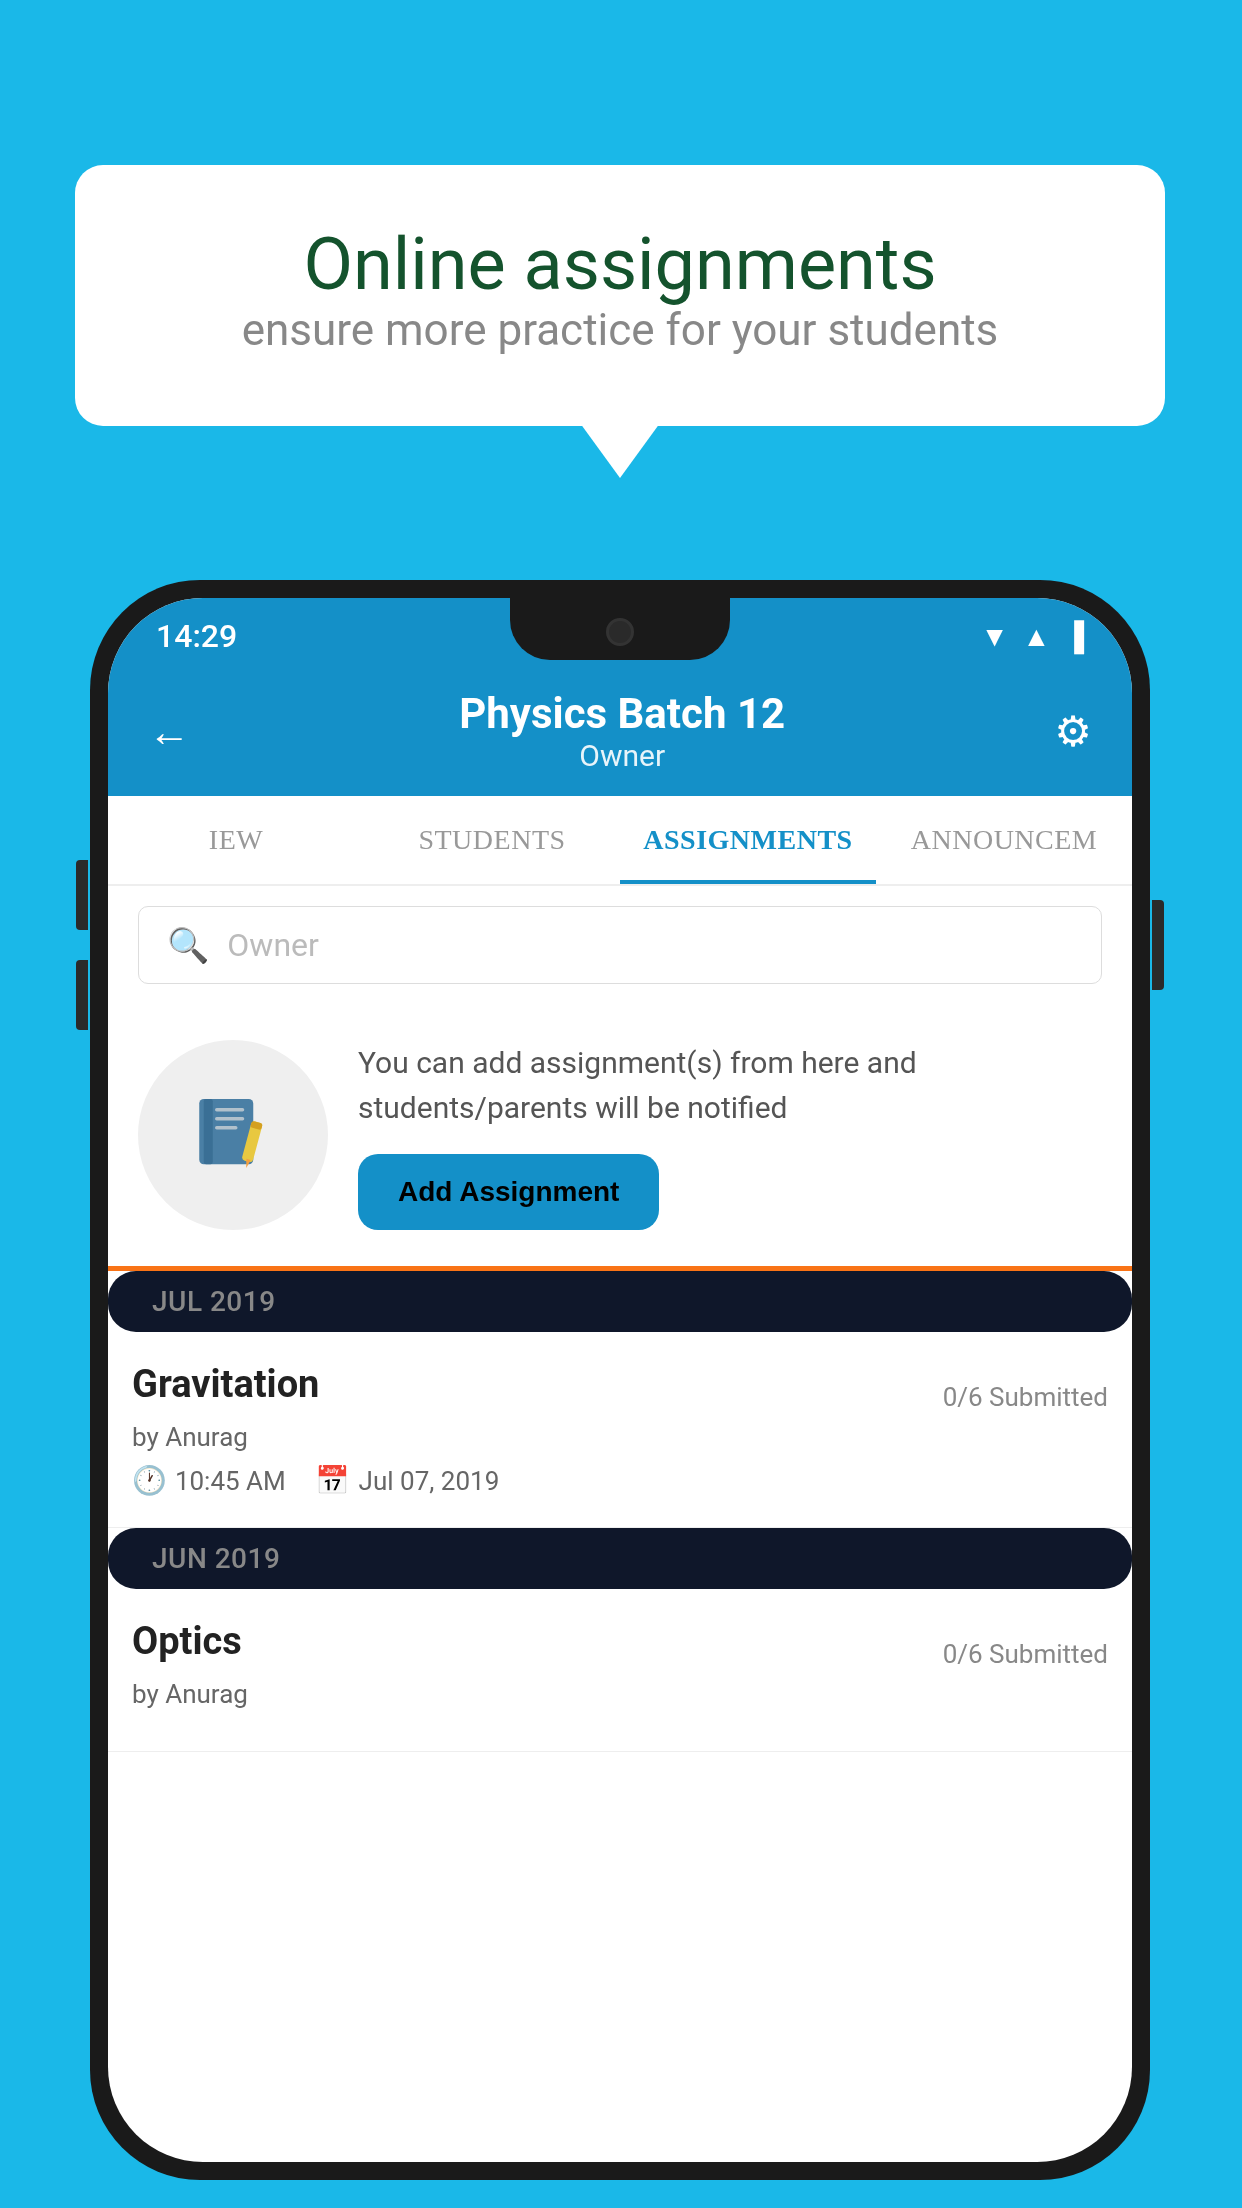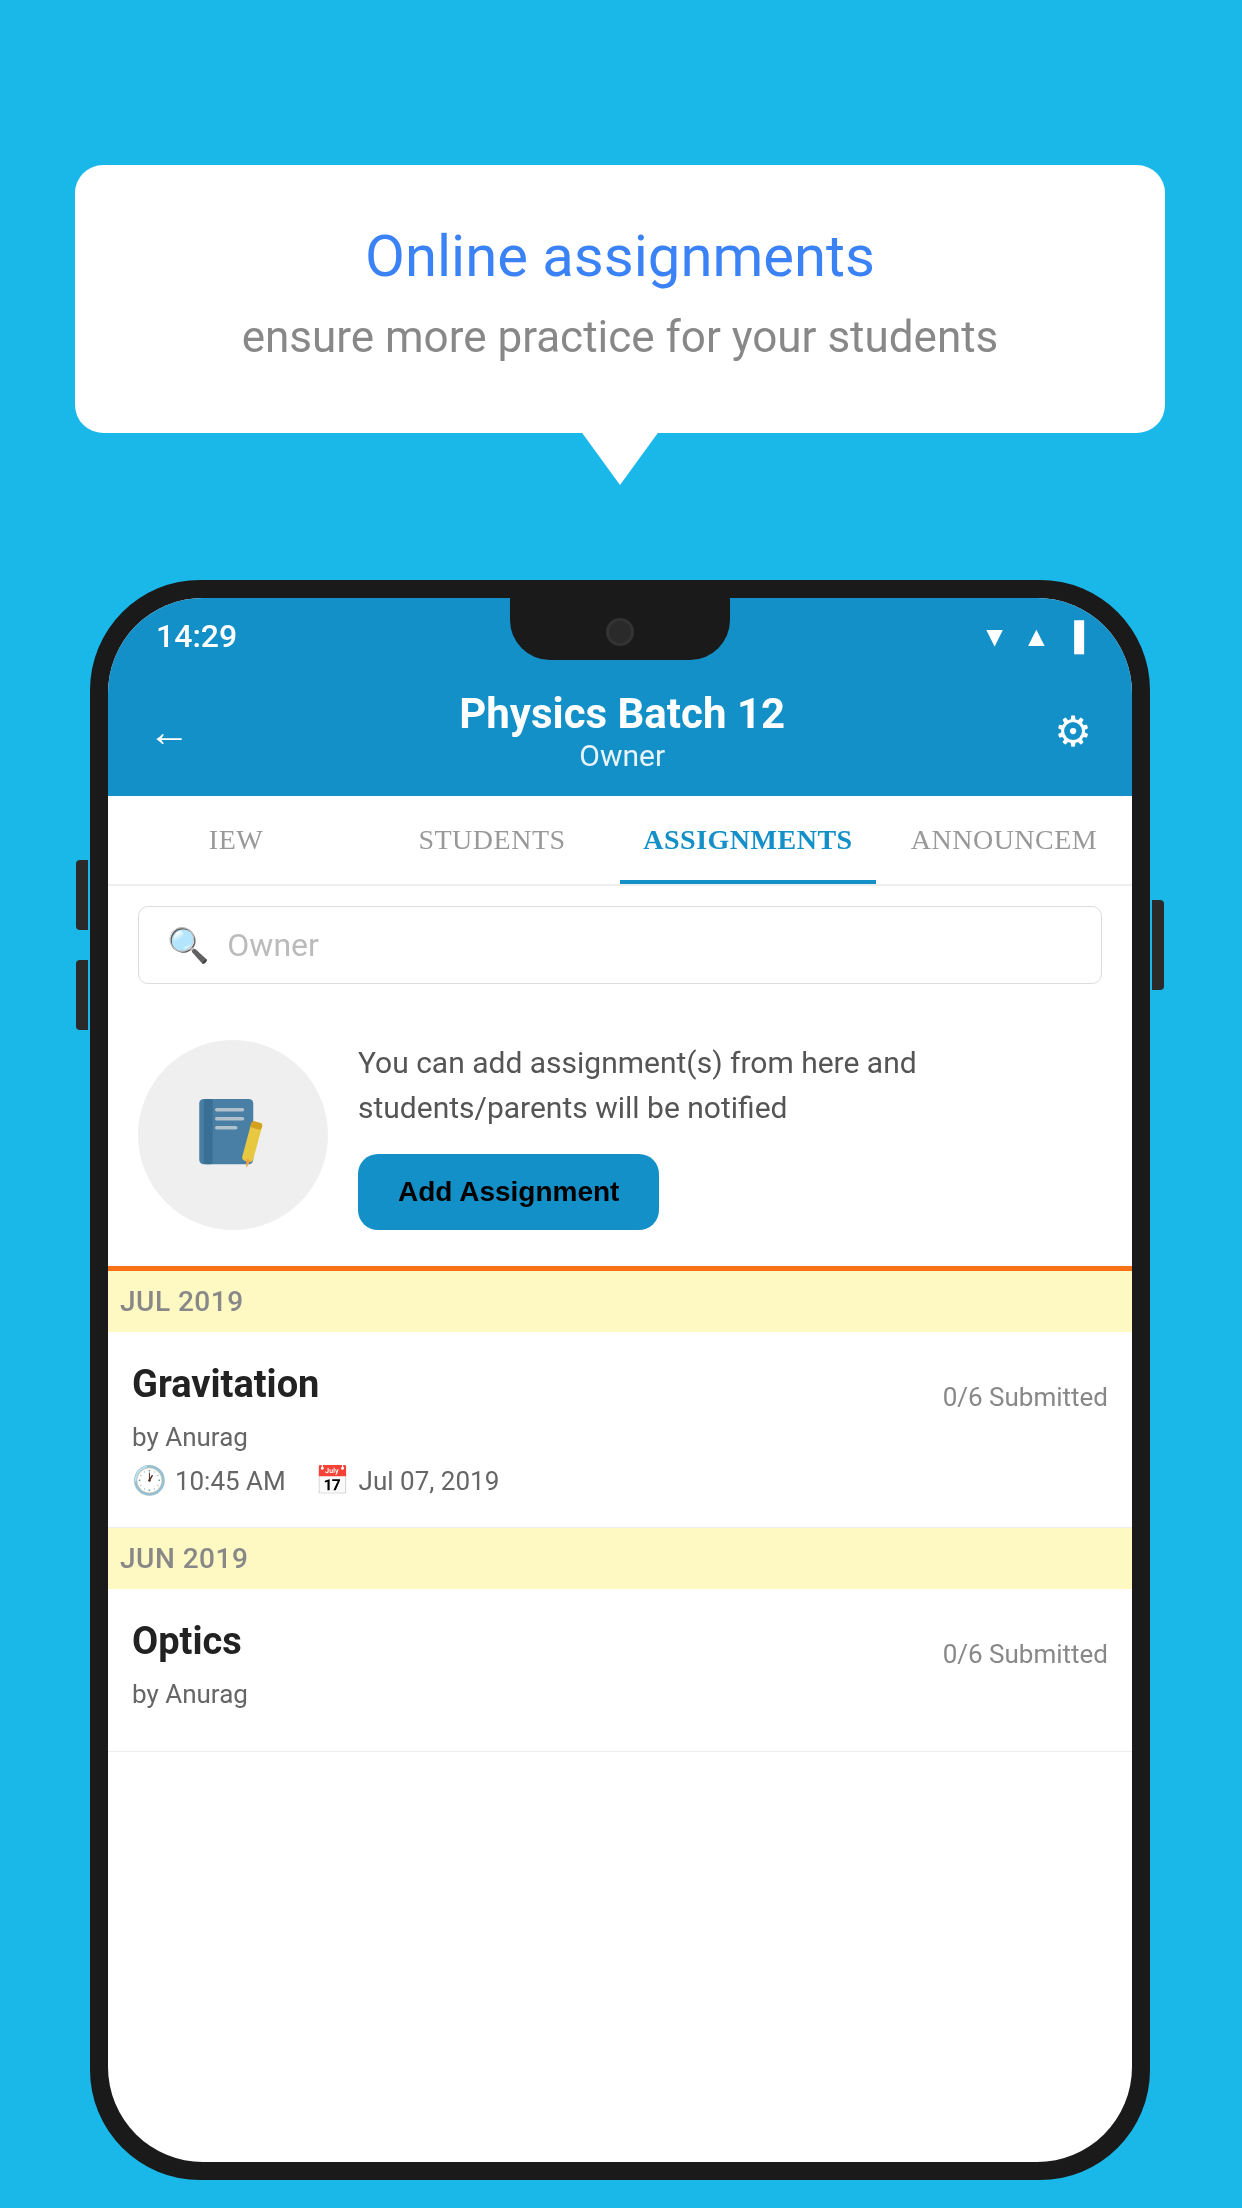--- a/index.html
+++ b/index.html
@@ -32,25 +32,24 @@
       left: 50%;
       transform: translateX(-50%);
       width: 0;
       height: 0;
       border-left: 40px solid transparent;
       border-right: 40px solid transparent;
       border-top: 55px solid white;
     }
 
     .bubble-title {
-      font-size: 58px;
-      color: #3b82f6;
+      font-size: 72px;
+      color: #14532d;
       font-weight: 400;
       line-height: 1.1;
-      margin-bottom: 22px;
     }
 
     .bubble-subtitle {
       font-size: 44px;
       color: #888;
       font-weight: 400;
     }
 
     
     .phone-container {
@@ -271,26 +270,27 @@
       border: none;
       border-radius: 20px;
       padding: 22px 40px;
       font-size: 28px;
       font-weight: 600;
       cursor: pointer;
     }
 
     
     .month-divider {
-      background: #fef9c3;
-      padding: 14px 12px;
+      background: #0f172a;
+      padding: 14px 44px;
       font-size: 28px;
       color: #888;
       font-weight: 500;
       letter-spacing: 0.5px;
+      border-radius: 28px;
     }
 
     
     .assignment-item {
       background: white;
       padding: 30px 24px;
       border-bottom: 1px solid #eee;
     }
 
     .assignment-header {

